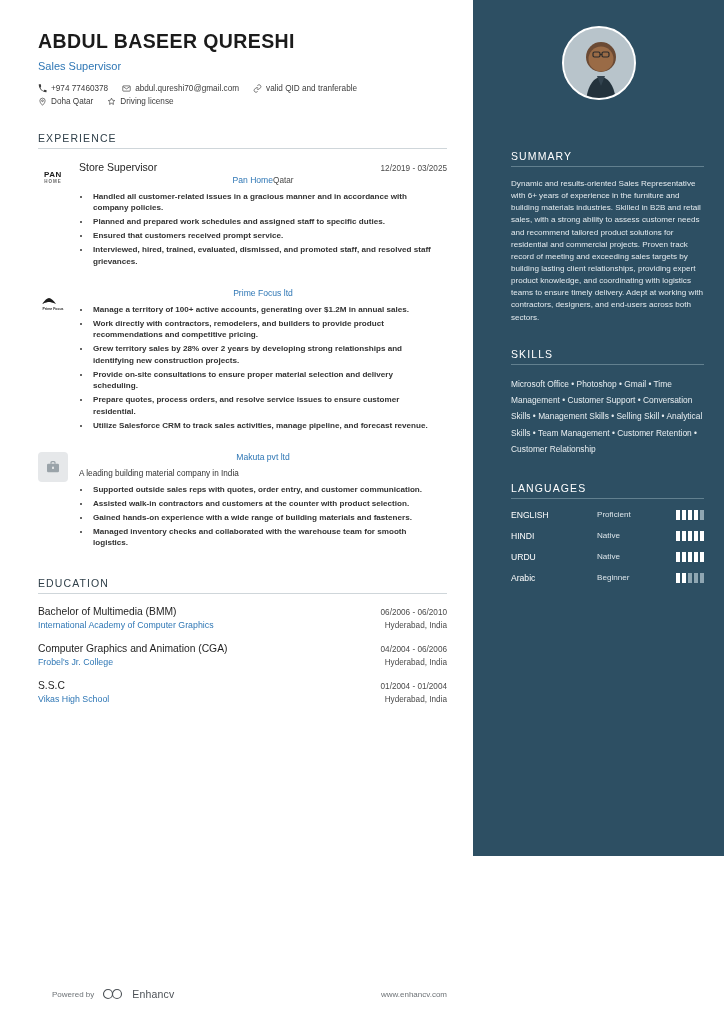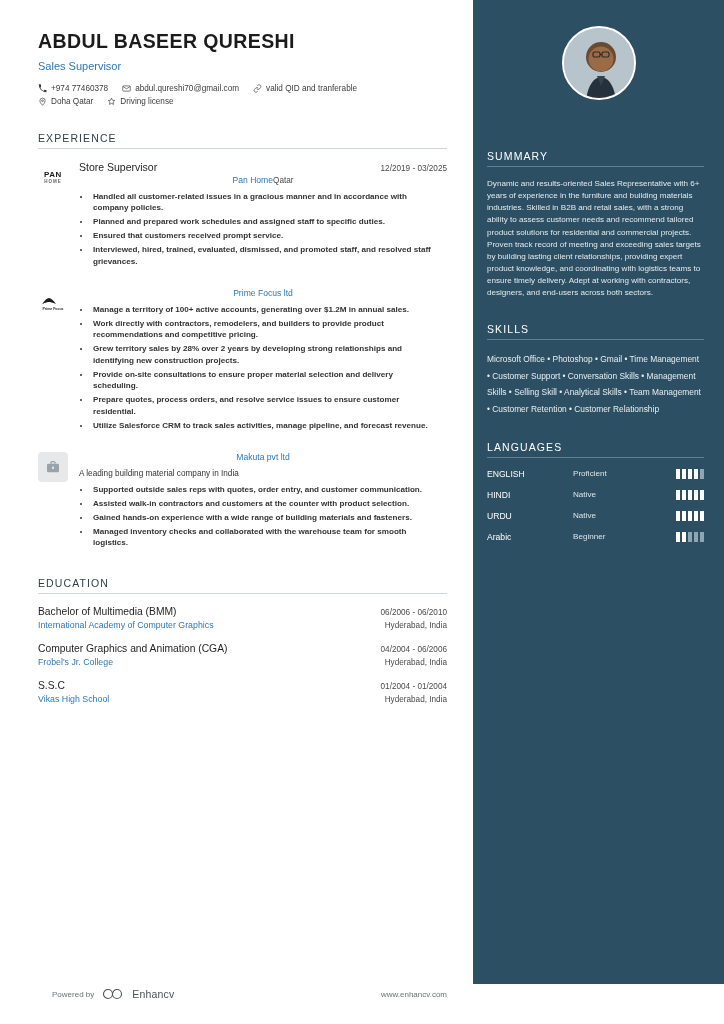--- a/index.html
+++ b/index.html
@@ -17,24 +17,24 @@
   }
   .left {
     width: 473px;
     height: 1024px;
     position: relative;
     padding: 30px 26px 0 38px;
     background: #ffffff;
   }
   .right {
     width: 251px;
-    height: 984px;
+    height: 856px;
     background: #2d4f63;
     color: #ffffff;
-    padding: 150px 20px 0 14px;
+    padding: 150px 20px 0 38px;
     position: relative;
   }
 
   
   .name {
     font-size: 19.5px;
     font-weight: bold;
     letter-spacing: 0.4px;
     color: #1b1b1b;
     margin-bottom: 7px;

